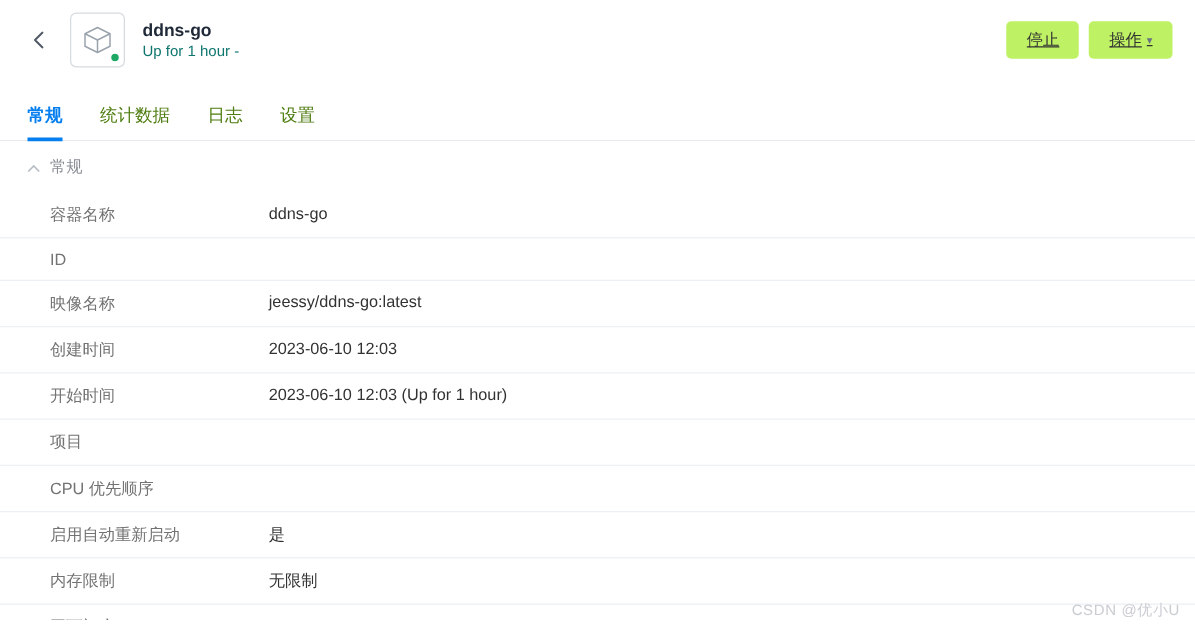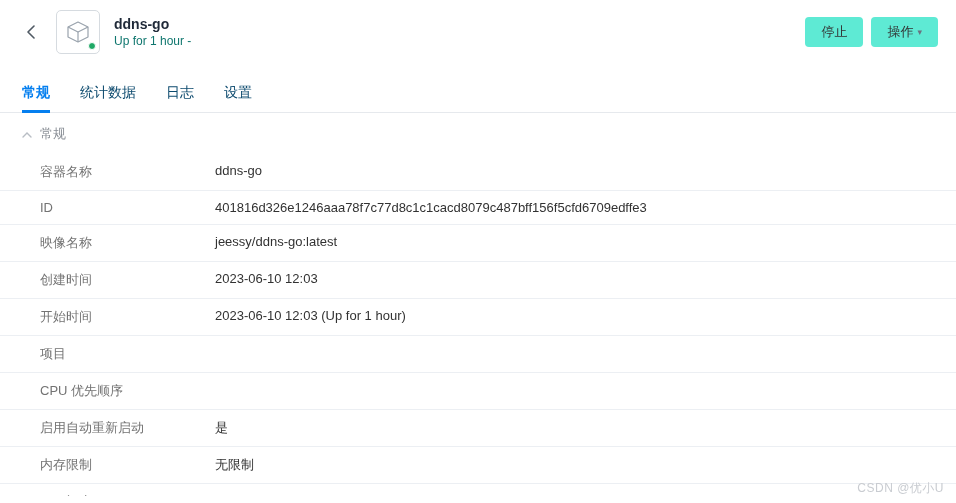--- a/index.html
+++ b/index.html
@@ -5,24 +5,24 @@
 * { margin: 0; padding: 0; box-sizing: border-box; }
 body { font-family: -apple-system, "Helvetica Neue", Arial, "PingFang SC", "Microsoft YaHei", sans-serif; font-size: 13px; color: #323232; background: #fff; width: 956px; height: 503px; overflow: hidden; position: relative; }
 .header { display: flex; align-items: center; padding: 10px 18px; gap: 14px; }
 .back-btn { width: 24px; height: 24px; display: flex; align-items: center; justify-content: center; cursor: pointer; color: #505a64; }
 .cube-wrap { position: relative; width: 44px; height: 44px; border: 1px solid #d6dbe0; border-radius: 5px; display: flex; align-items: center; justify-content: center; }
 .status-dot { position: absolute; bottom: 3px; right: 3px; width: 8px; height: 8px; border-radius: 50%; background: #1ea865; border: 1.5px solid #fff; }
 .title-block { display: flex; flex-direction: column; gap: 2px; }
 .title { font-weight: 600; font-size: 14px; color: #1f2938; }
 .subtitle { font-size: 12px; color: #0f766e; }
 .header-actions { margin-left: auto; display: flex; gap: 8px; }
-.btn { background: #5eead4; border: none; border-radius: 4px; padding: 6px 16px; font-size: 13px; color: #323232; cursor: pointer; display: flex; align-items: center; gap: 4px; }
+.btn { background: #bef264; border: none; border-radius: 4px; padding: 6px 16px; font-size: 13px; color: #323232; cursor: pointer; display: flex; align-items: center; gap: 4px; text-decoration: underline; }
 .btn .chev { font-size: 9px; color: #6b7280; }
 .tabs { display: flex; gap: 30px; padding: 0 22px; border-bottom: 1px solid #e6e9ed; margin-top: 12px; }
-.tab { padding: 8px 0 10px; font-size: 14px; cursor: pointer; color: #0c4a6e; position: relative; }
+.tab { padding: 8px 0 10px; font-size: 14px; cursor: pointer; color: #4d7c0f; position: relative; }
 .tab.active { color: #057fef; font-weight: 600; }
 .tab.active::after { content: ""; position: absolute; left: 0; right: 0; bottom: -1px; height: 3px; background: #057fef; }
 .scroll-area { height: calc(503px - 120px); overflow-y: auto; border-top: 1px solid #fff; }
 .section-head { display: flex; align-items: center; gap: 8px; padding: 11px 22px; color: #8a8f96; font-size: 13px; }
 .section-head .chev2 { color: #b8bdc4; display: inline-flex; }
 .row { display: flex; padding: 9px 40px; border-bottom: 1px solid #eceff3; font-size: 13px; }
 .row-label { width: 175px; color: #737373; }
 .row-value { flex: 1; color: #323232; word-break: break-all; }
 .watermark { position: absolute; bottom: 6px; right: 12px; font-size: 12px; color: #c9ccd1; letter-spacing: 0.5px; }
 .scroll-area::-webkit-scrollbar { width: 8px; }
@@ -79,21 +79,20 @@
       </span>
     <span>常规</span>
   </div>
 
   <div class="row">
     <div class="row-label">容器名称</div>
     <div class="row-value">ddns-go</div>
   </div>
   <div class="row">
     <div class="row-label">ID</div>
-    <div class="row-value">401816d326e1246aaa78f7c77d8c1c1cacd8079c487bff156f5cfd6709edffe3</div>
   </div>
   <div class="row">
     <div class="row-label">映像名称</div>
     <div class="row-value">jeessy/ddns-go:latest</div>
   </div>
   <div class="row">
     <div class="row-label">创建时间</div>
     <div class="row-value">2023-06-10 12:03</div>
   </div>
   <div class="row">

